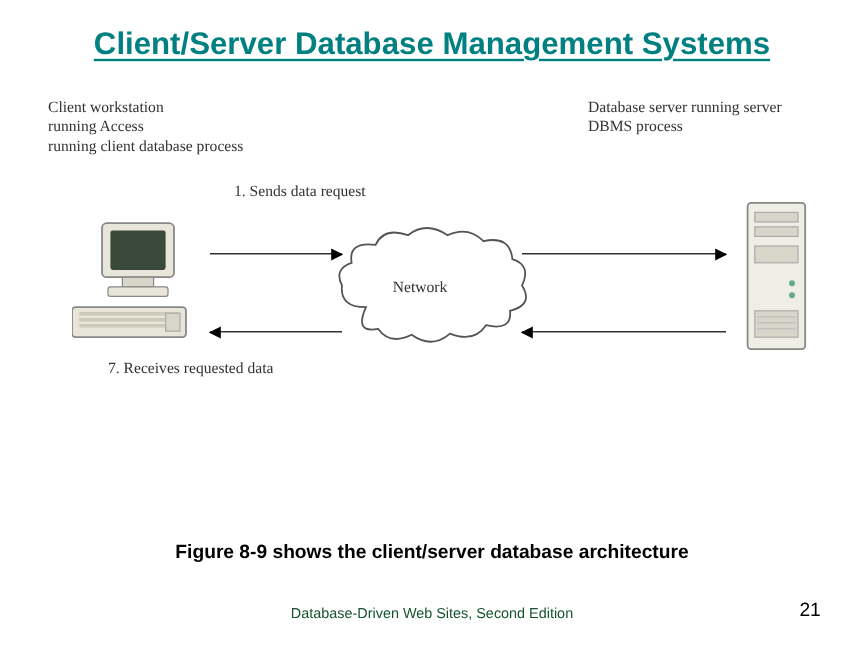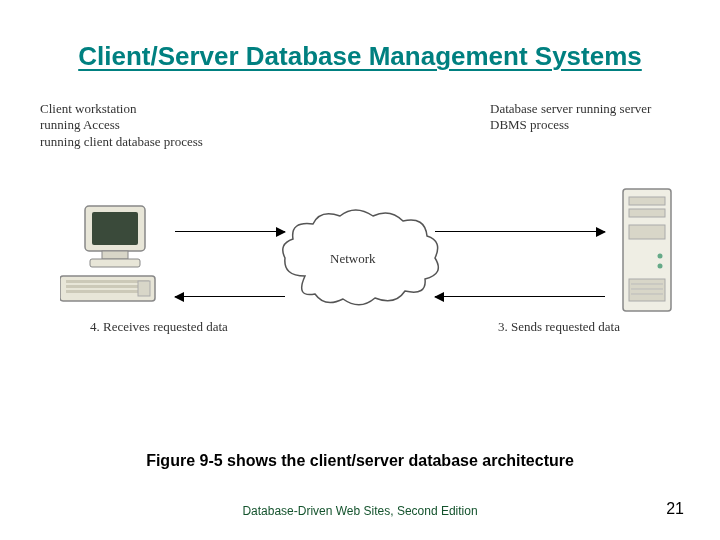--- a/index.html
+++ b/index.html
@@ -9,21 +9,21 @@
     background: #fff;
     font-family: Arial, Helvetica, sans-serif;
     position: relative;
     overflow: hidden;
   }
   .title {
     text-align: center;
     color: #008080;
     font-weight: bold;
     font-size: 26px;
-    padding: 40px 60px 8px 60px;
+    padding: 20px 60px 8px 60px;
     line-height: 1.25;
     text-decoration: underline;
     text-underline-offset: 4px;
     text-decoration-thickness: 2px;
   }
   .diagram {
     position: relative;
     width: 640px;
     height: 260px;
     margin: 20px auto 0 auto;
@@ -34,21 +34,21 @@
     color: #333;
     line-height: 1.3;
     font-family: Georgia, "Times New Roman", serif;
   }
   .client-label { left: 0; top: 0; width: 210px; }
   .server-label { right: 0; top: 0; width: 190px; text-align: left; }
   .step1 { left: 155px; top: 70px; }
   .step2 { right: 72px; top: 58px; width: 160px; }
   .step3 { right: 60px; top: 218px; }
   .step4 { left: 50px; top: 218px; }
-  .network-label { left: 290px; top: 150px; text-align:left; width:60px;}
+  .network-label { left: 280px; top: 150px; text-align:center; width:60px;}
   .computer {
     position: absolute;
     left: 20px;
     top: 100px;
   }
   .server {
     position: absolute;
     right: 0px;
     top: 80px;
   }
@@ -149,21 +149,21 @@
       <line x1="16" y1="108" x2="48" y2="108" stroke="#bbb"></line>
       <line x1="16" y1="113" x2="48" y2="113" stroke="#bbb"></line>
     </svg>
   </div>
 
   <div class="arrow a1"></div>
   <div class="arrow a2"></div>
   <div class="arrow left a3"></div>
   <div class="arrow left a4"></div>
 
-  <div class="label step3">3. Sends requested data</div>
-  <div class="label step4">4. Receives requested data</div>
+  <div class="label step1">1. Sends data request</div>
+  <div class="label step4">7. Receives requested data</div>
   <div class="label network-label">Network</div>
 
 </div>
 
-<div class="caption">Figure 9-5 shows the client/server database architecture</div>
+<div class="caption">Figure 8-9 shows the client/server database architecture</div>
 <div class="footer-left">Database-Driven Web Sites, Second Edition</div>
 <div class="footer-right">21</div>
 
 </body></html>

